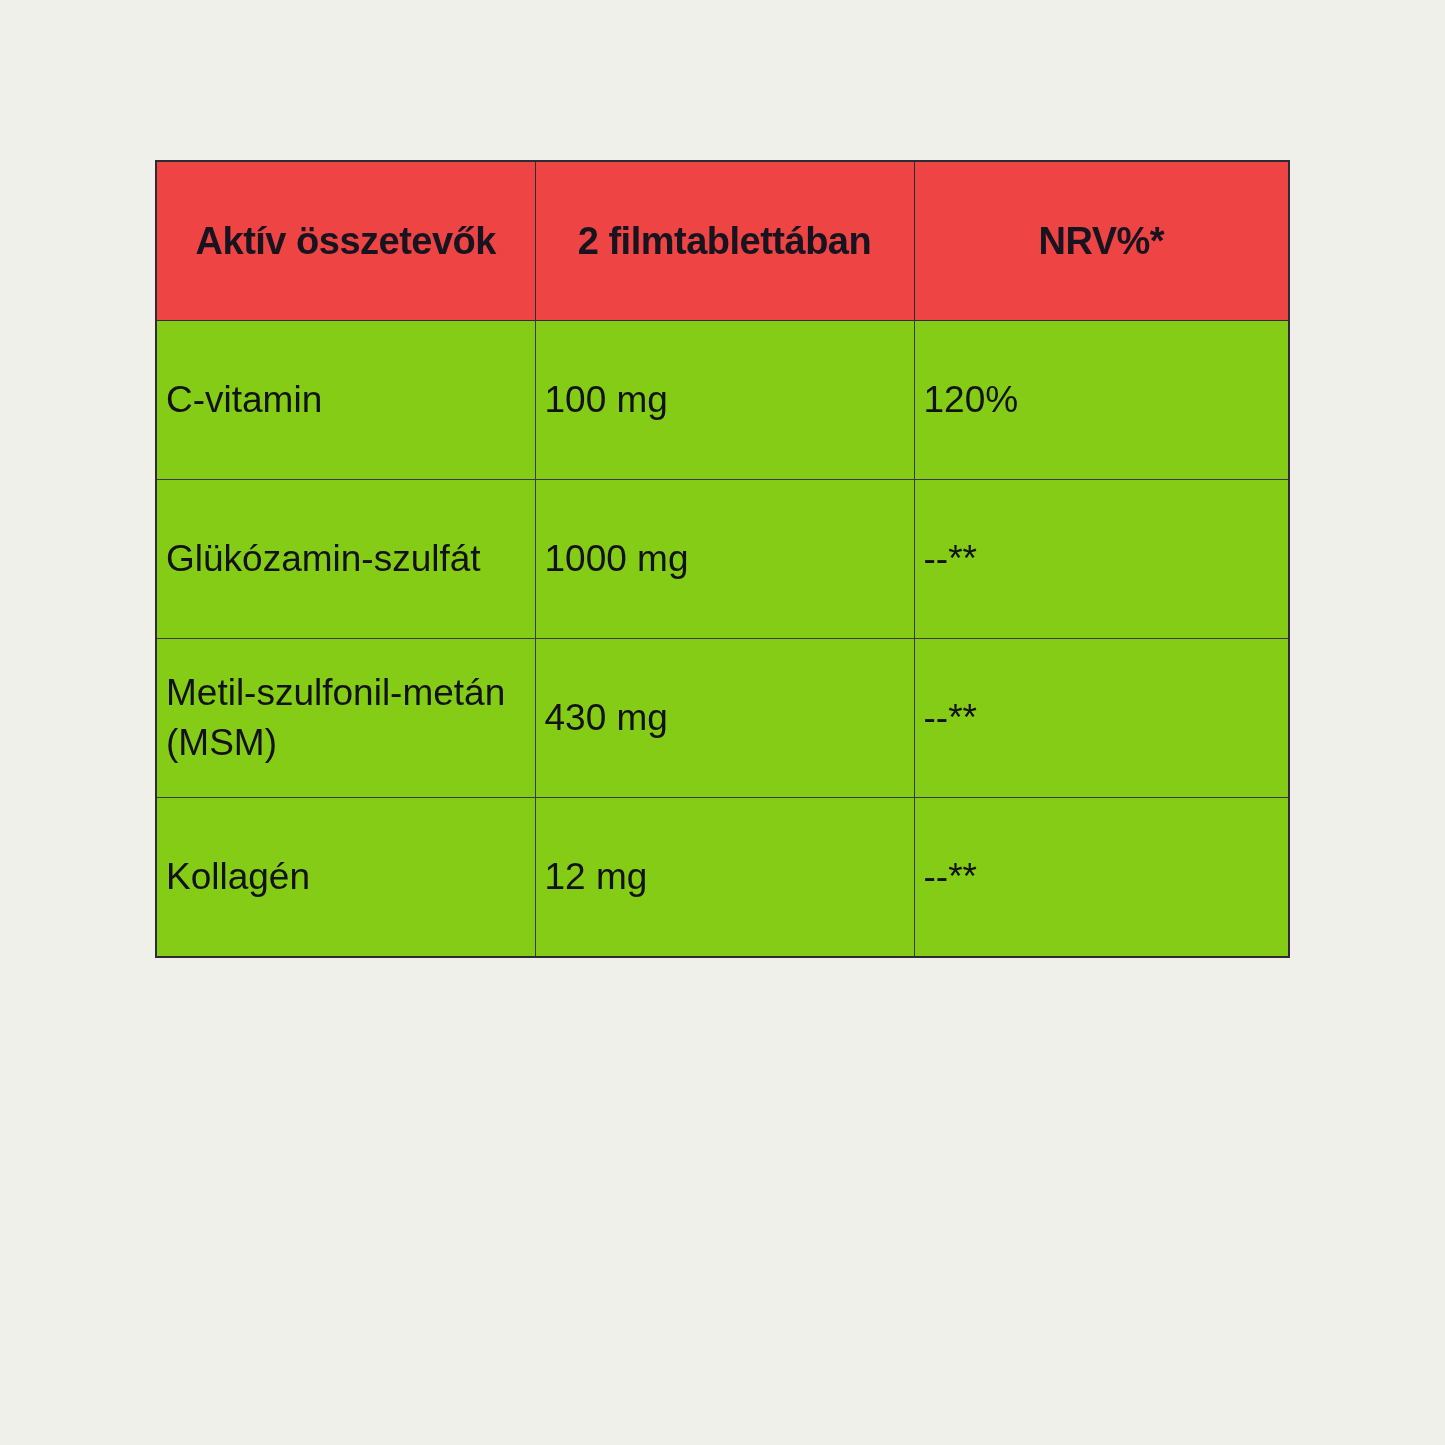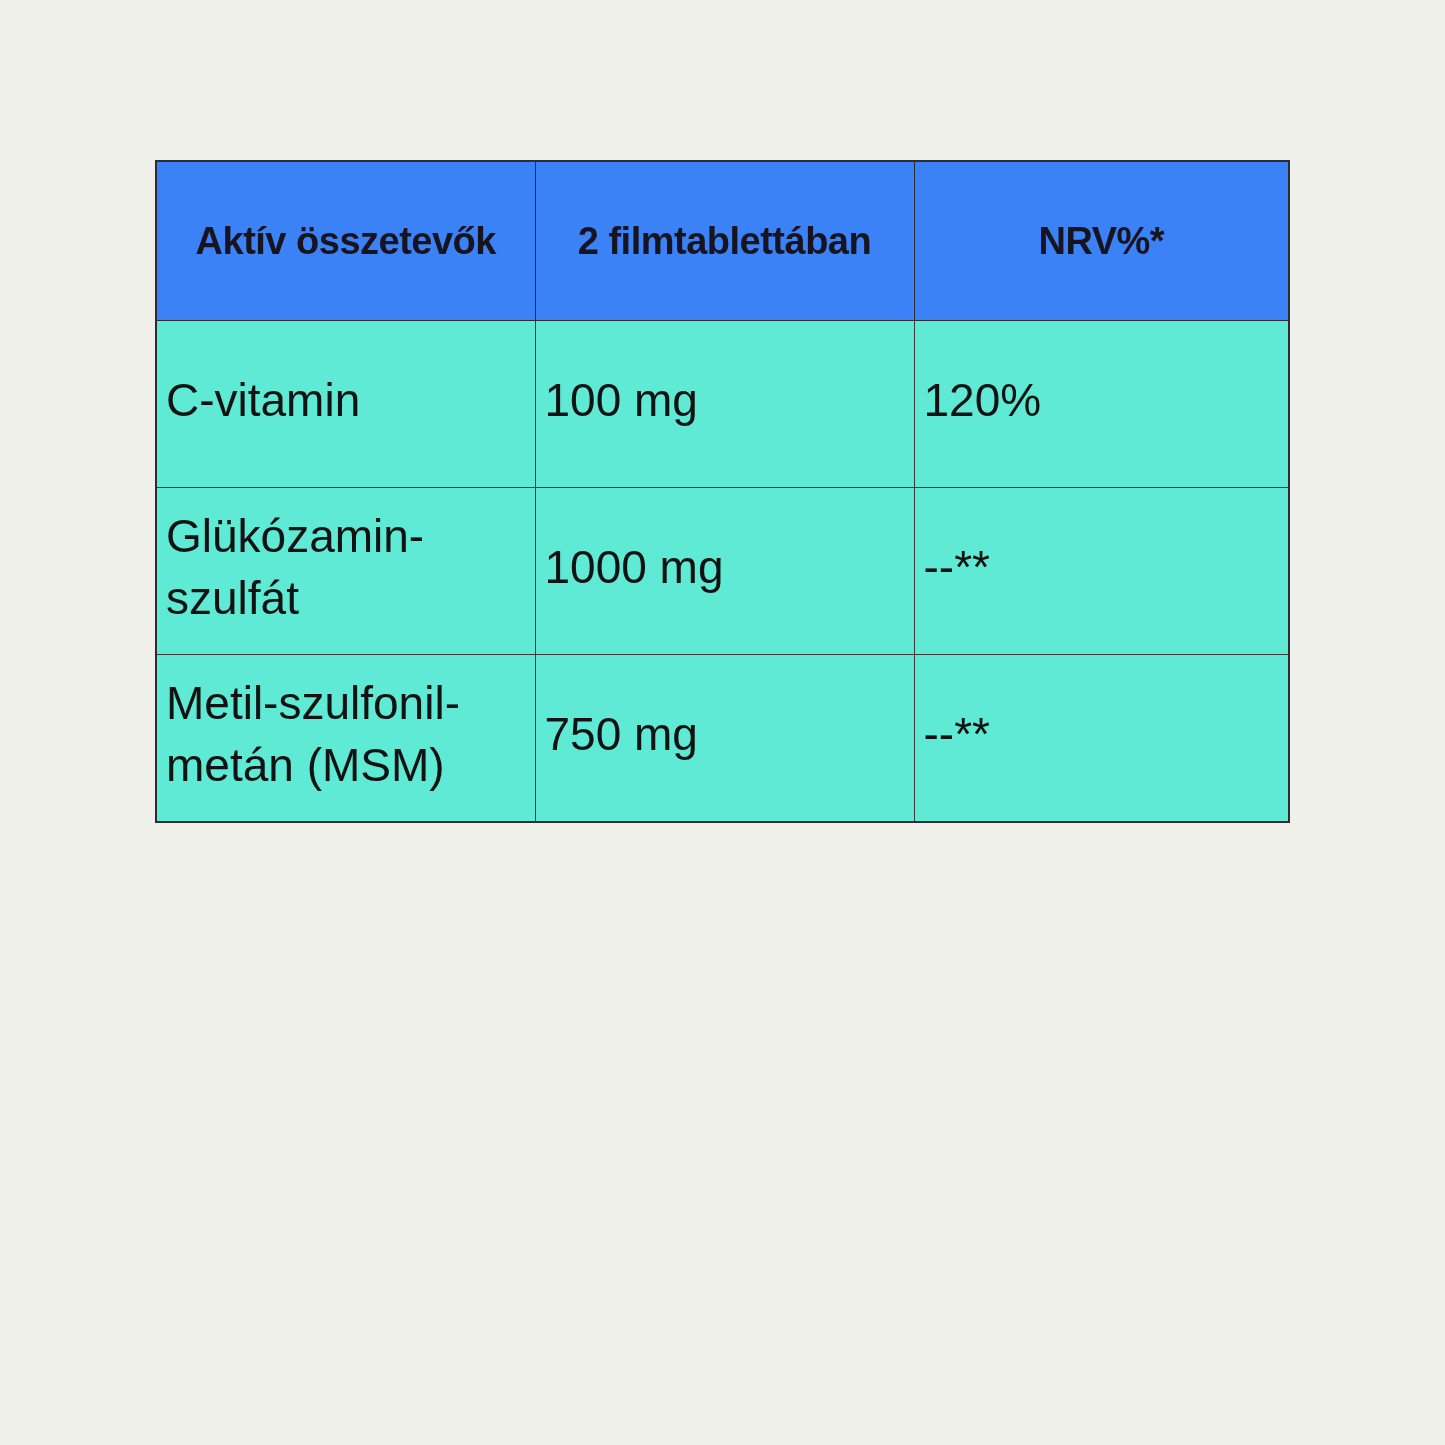--- a/index.html
+++ b/index.html
@@ -21,42 +21,42 @@
     width: 1133px;
     border-collapse: collapse;
     table-layout: fixed;
     background: #FFFFFF;
     border: 2px solid #2E2B33;
   }
   .supplement-table col.c1 { width: 379px; }
   .supplement-table col.c2 { width: 379px; }
   .supplement-table col.c3 { width: 375px; }
   .supplement-table th {
-    background: #3b82f6;
+    background: #ef4444;
     color: #17141F;
     font-weight: 700;
     font-size: 38px;
     letter-spacing: -0.5px;
     text-align: center;
     vertical-align: middle;
     height: 158px;
     border: 1px solid #2E2B33;
     padding: 0 6px;
   }
   .supplement-table td {
-    background: #5eead4;
+    background: #84cc16;
     color: #121212;
     font-weight: 400;
-    font-size: 46px;
+    font-size: 37px;
     line-height: 1.35;
     text-align: left;
     vertical-align: middle;
     height: 158px;
     border: 1px solid #3A3A3A;
-    padding: 0 4px 8px 9px;
+    padding: 0 4px 0 9px;
     overflow: hidden;
   }
 </style>
 </head>
 <body>
 
 <table class="supplement-table">
   <colgroup>
     <col class="c1">
       <col class="c2">
@@ -75,17 +75,22 @@
       <td>100 mg</td>
       <td>120%</td>
     </tr>
     <tr>
       <td>Glükózamin-szulfát</td>
       <td>1000 mg</td>
       <td>--**</td>
     </tr>
     <tr>
       <td>Metil-szulfonil-metán (MSM)</td>
-      <td>750 mg</td>
+      <td>430 mg</td>
+      <td>--**</td>
+    </tr>
+    <tr>
+      <td>Kollagén</td>
+      <td>12 mg</td>
       <td>--**</td>
     </tr>
   </tbody>
 </table>
 
 </body></html>

